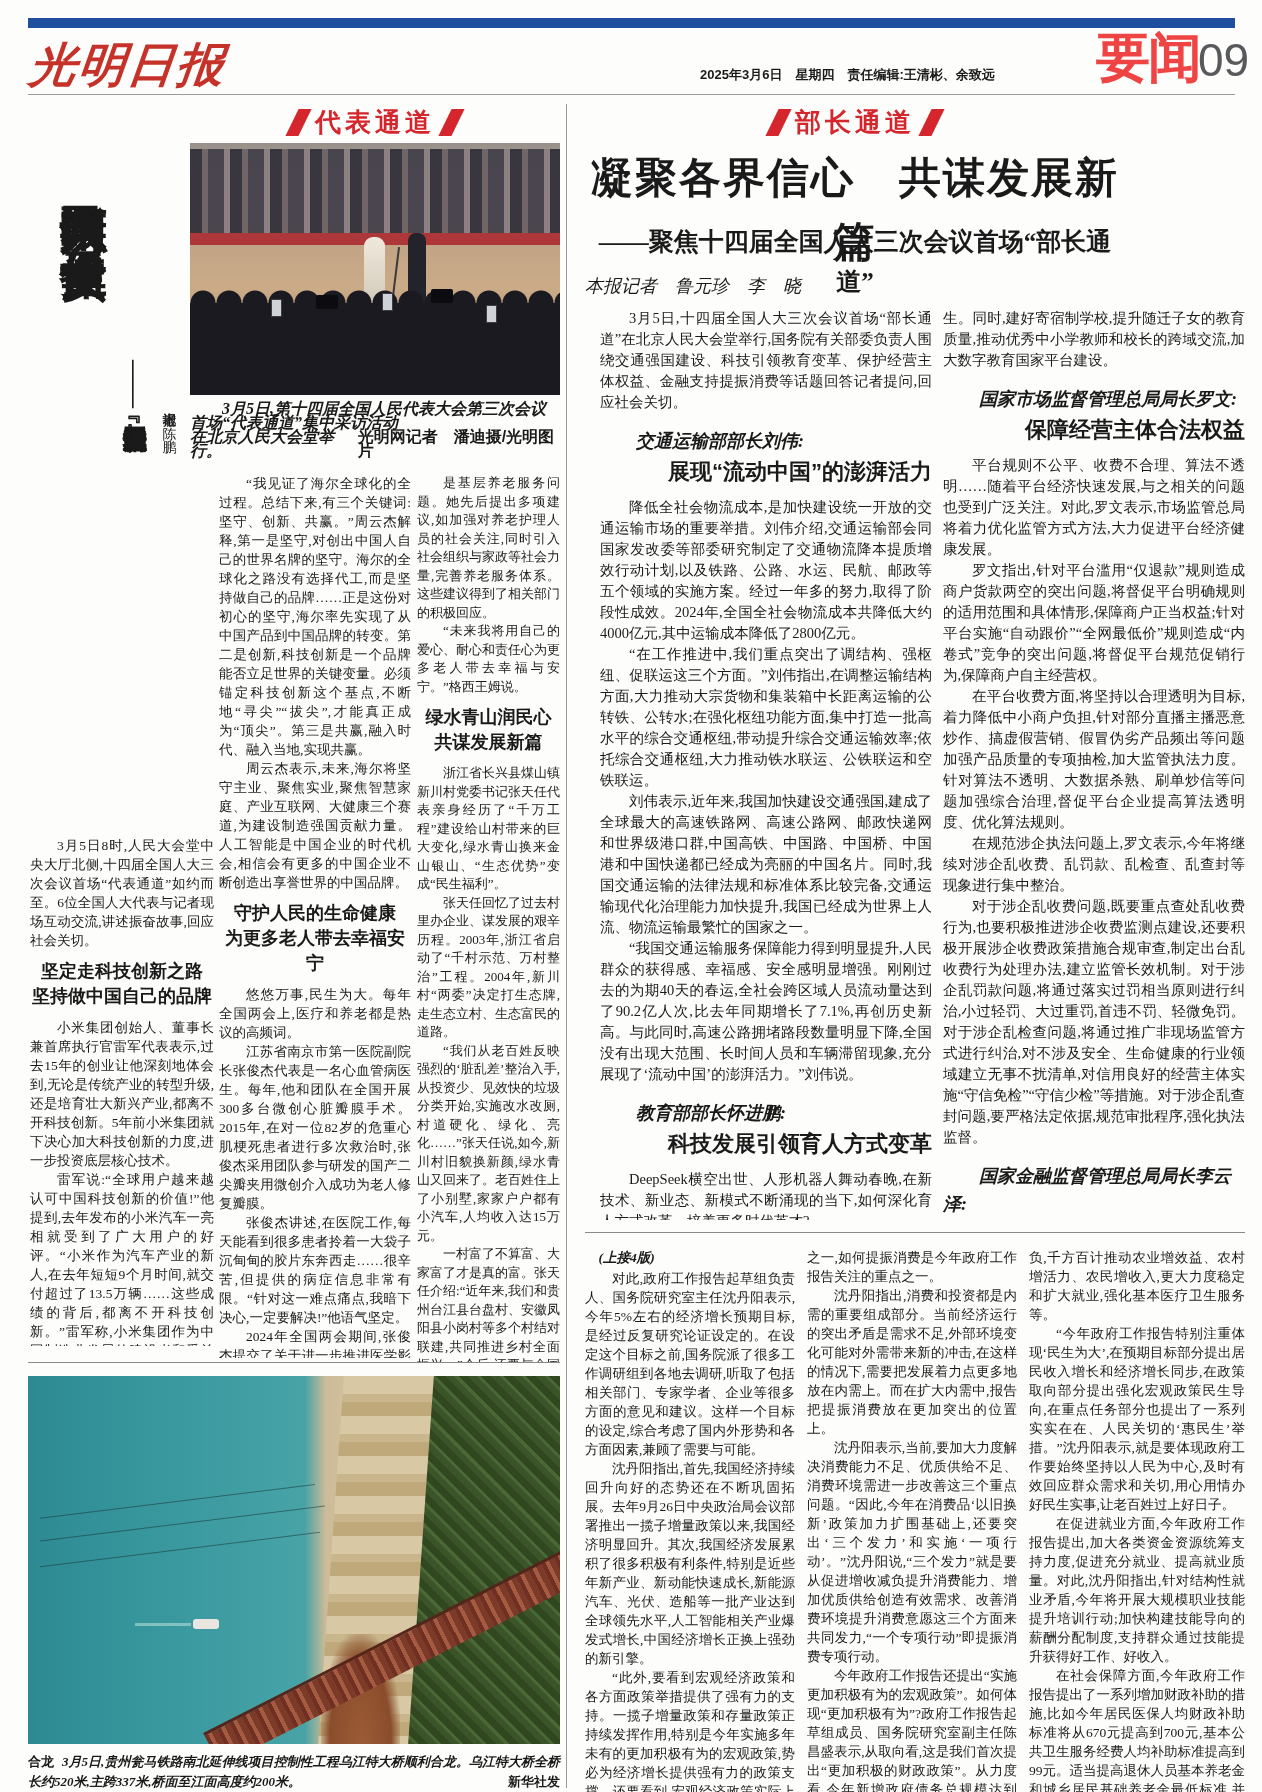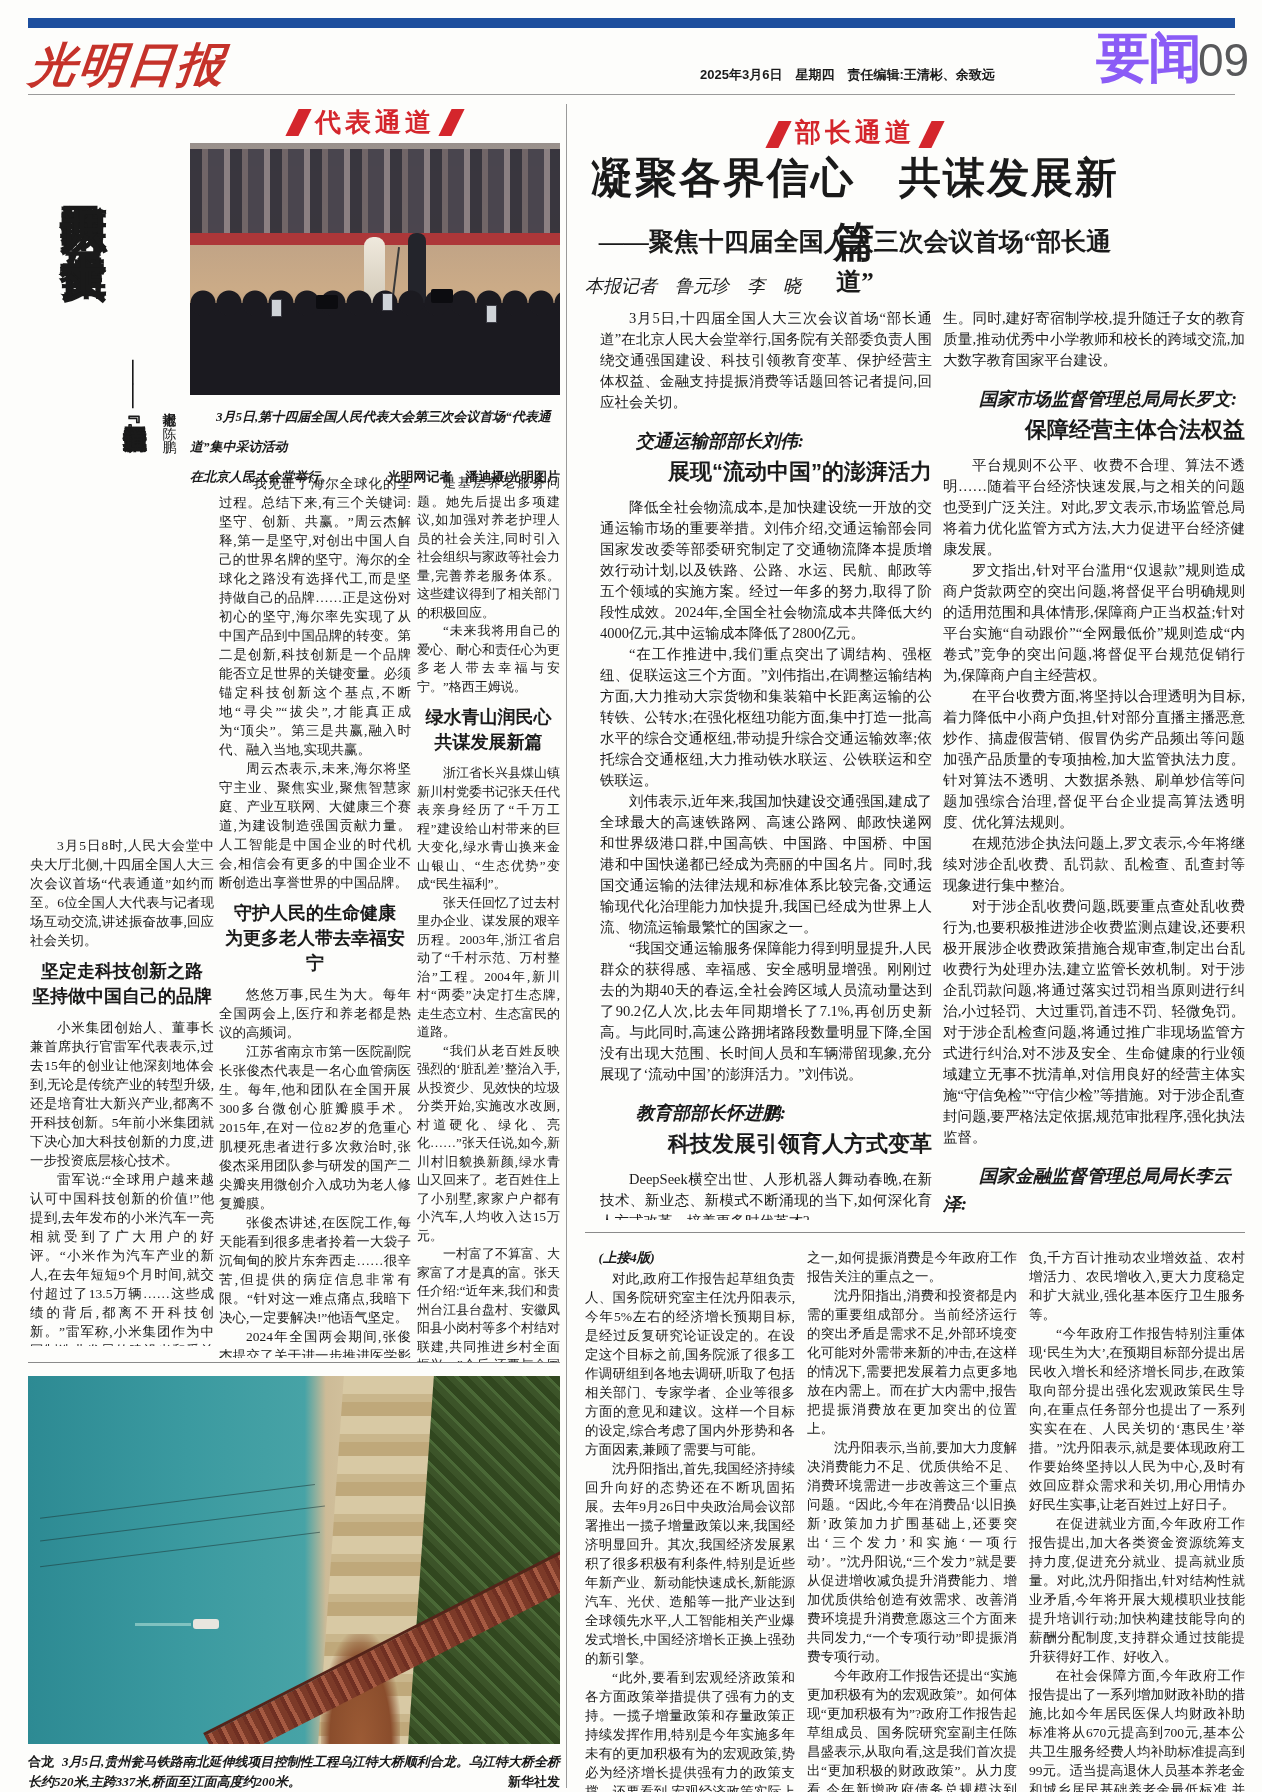--- a/index.html
+++ b/index.html
@@ -9,21 +9,21 @@
   p{margin:0;}
   .para{text-indent:2em;text-align:justify;}
   .para-noindent{text-indent:0;text-align:justify;}
 
   
   .blue-bar{left:28px;top:18px;width:1207px;height:10px;background:#1d4f9e;}
   .logo{left:30px;top:34px;width:220px;height:56px;font-size:47px;font-weight:bold;font-style:italic;
         color:#c5322a;font-family:"Liberation Serif",serif;letter-spacing:2px;transform:skewX(-6deg);}
   .dateline{left:700px;top:66px;width:395px;height:20px;text-align:left;font-size:13px;font-weight:bold;
         font-family:"Liberation Sans",sans-serif;}
-  .section-title{left:1096px;top:26px;width:104px;height:62px;font-size:54px;font-weight:bold;color:#8b5cf6;
+  .section-title{left:1096px;top:26px;width:104px;height:62px;font-size:54px;font-weight:bold;color:#ef4444;
         font-family:"Liberation Sans",sans-serif;line-height:62px;letter-spacing:-2px;}
   .page-num{left:1198px;top:32px;width:60px;height:58px;font-size:46px;color:#58595b;
         font-family:"Liberation Sans",sans-serif;line-height:56px;}
   .mast-rule{left:28px;top:94px;width:1207px;height:1px;background:#9a9a9a;}
   .vrule{left:566px;top:104px;width:1px;height:1684px;background:#9a9a9a;}
 
   
   .label{display:flex;align-items:center;justify-content:center;gap:10px;height:32px;}
   .lbar{display:inline-block;width:13px;height:27px;background:#d4262c;transform:skewX(-26deg);}
   .ltxt{color:#d4262c;font-weight:bold;font-size:26px;letter-spacing:4px;
@@ -40,21 +40,21 @@
         background:linear-gradient(#efe9dd,#cfc6b4);}
   .p1-man{position:absolute;left:59%;top:90px;width:18px;height:80px;border-radius:8px 8px 2px 2px;background:#23242b;}
   .p1-mic{position:absolute;left:55%;top:104px;width:2px;height:66px;background:#3a3a3a;transform:rotate(7deg);}
   .p1-press{position:absolute;bottom:0;left:0;right:0;height:92px;background:#1b1a20;}
   .p1-press::before{content:'';position:absolute;top:-13px;left:0;right:0;height:26px;
         background-image:radial-gradient(circle 13px at 13px 13px,#1b1a20 12px,transparent 13px);
         background-size:26px 26px;background-repeat:repeat-x;}
   .p1-phone{position:absolute;width:9px;height:16px;background:#cfd3d8;border:1px solid #3c3c44;}
   .p1-cam{position:absolute;width:22px;height:14px;background:#0c0c10;border-radius:2px;}
 
-  .cap1{left:190px;top:402px;width:370px;height:46px;font-size:13px;line-height:30px;
+  .cap1{left:190px;top:402px;width:370px;height:46px;font-size:16px;line-height:14px;
         font-style:italic;font-weight:bold;}
   .capline2{display:flex;justify-content:space-between;}
   .capcredit{font-style:normal;font-family:"Liberation Sans",sans-serif;font-weight:bold;}
 
   .vheadline{left:52px;top:168px;width:64px;height:652px;writing-mode:vertical-rl;
         font-family:"Liberation Sans",sans-serif;font-weight:bold;font-size:47px;line-height:64px;}
   .vsubtitle{left:114px;top:360px;width:42px;height:566px;writing-mode:vertical-rl;
         font-weight:bold;font-size:24px;line-height:42px;}
   .vauthor{left:158px;top:402px;width:22px;height:130px;writing-mode:vertical-rl;font-size:14px;line-height:22px;}
 
@@ -211,21 +211,21 @@
     <div class="p2-cable" style="left:2%;top:40%;width:54%;"></div>
     <div class="p2-cable" style="left:2%;top:47%;width:53%;"></div>
     <div class="p2-boat"></div>
   </div>
 
   <div class="cap2">
     <span class="cap2label">合龙</span><span>3月5日,贵州瓮马铁路南北延伸线项目控制性工程乌江特大桥顺利合龙。乌江特大桥全桥长约520米,主跨337米,桥面至江面高度约200米。</span>
     <span class="cap2credit">新华社发</span>
   </div>
 
-  <div class="abs label" style="left:700px;top:116px;width:310px;align-items:flex-end;">
+  <div class="abs label" style="left:700px;top:106px;width:310px;">
     <span class="lbar"></span>
     <span class="ltxt">部长通道</span>
     <span class="lbar"></span>
   </div>
 
   <div class="abs headlineR">凝聚各界信心　共谋发展新篇</div>
   <div class="abs subtitleR">——聚焦十四届全国人大三次会议首场“部长通道”</div>
   <div class="abs bylineR">本报记者　鲁元珍　李　晓</div>
 
   <div class="abs colRL">

